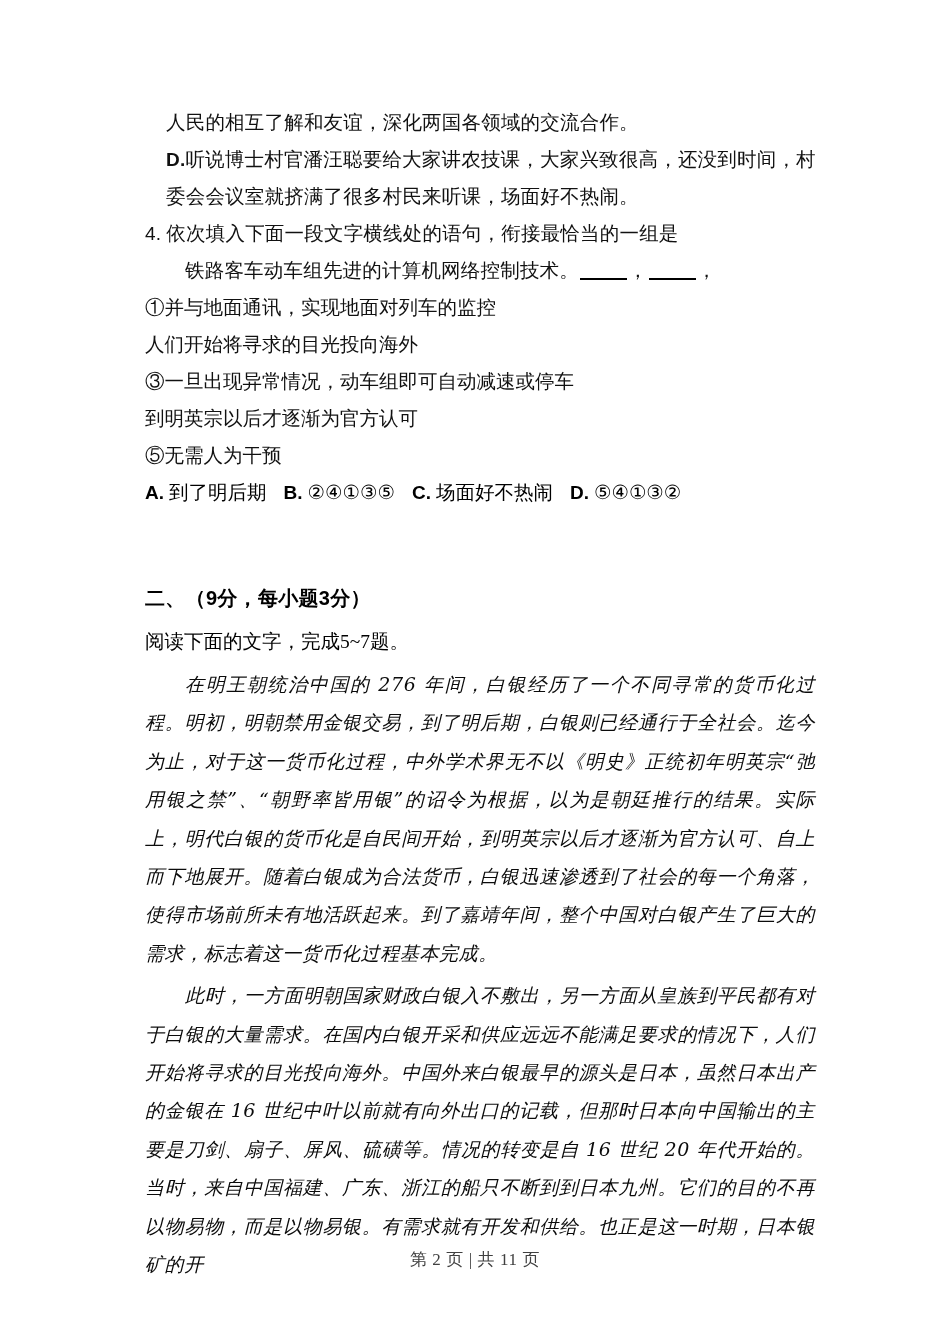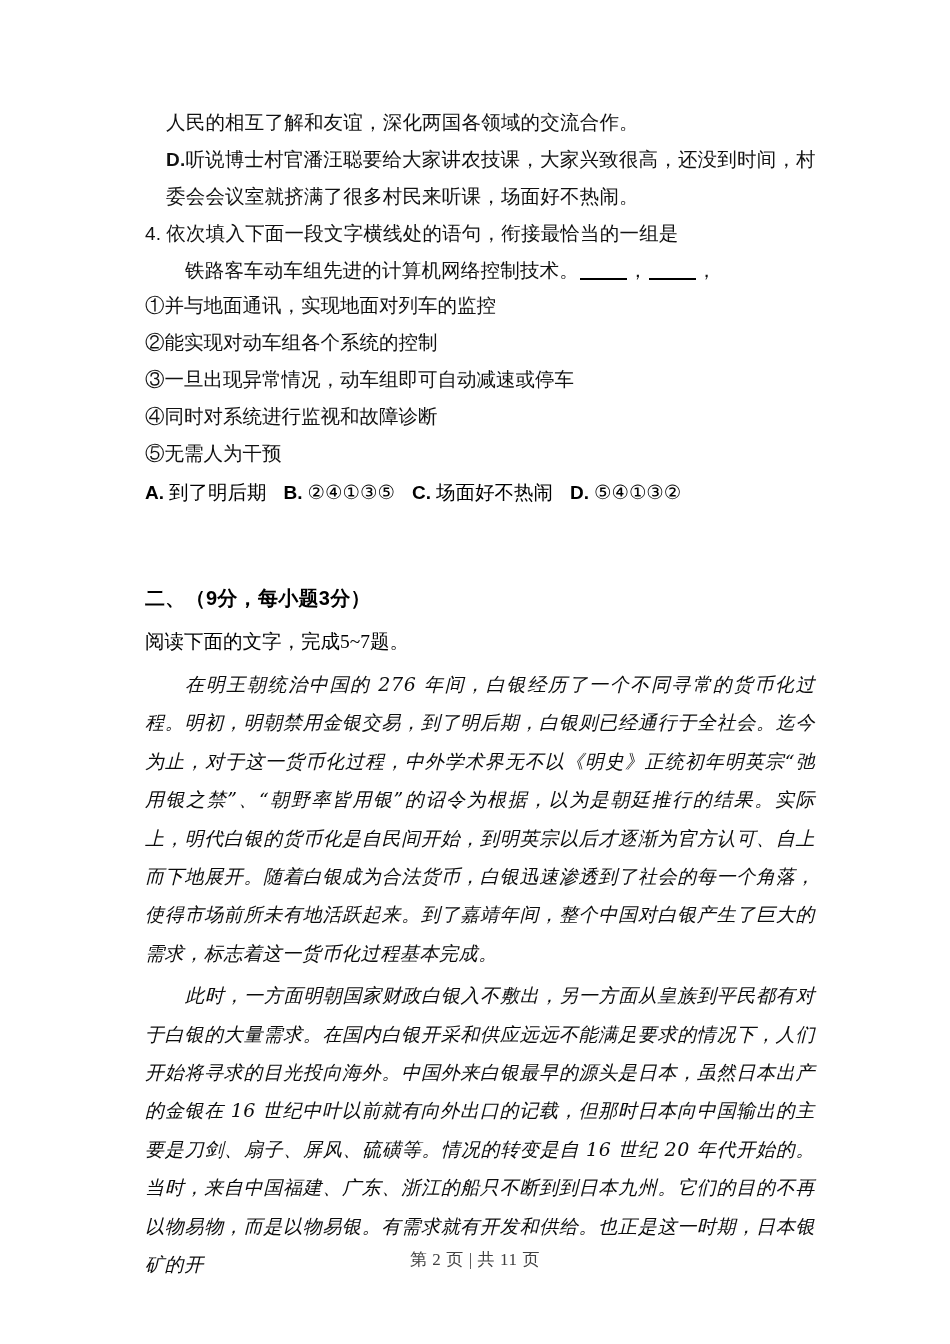--- a/index.html
+++ b/index.html
@@ -57,21 +57,20 @@
     display: inline-block;
     width: 47px;
     border-bottom: 2.4px solid #000;
     vertical-align: -3px;
     margin: 0 1px;
   }
 
   .circnum {
     font-size: 19.5px;
     letter-spacing: 0px;
-    font-family: Liberation Mono, monospace;
   }
 
   
   .answers {
     font-size: 19.5px;
     line-height: 37px;
     white-space: nowrap;
   }
   .answers .achoice { margin-right: 17px; }
   .answers .alabel {
@@ -161,27 +160,27 @@
 
     <div class="qline ind2">
       <span>铁路客车动车组先进的计算机网络控制技术。</span><span class="blank"></span>，<span class="blank"></span>，
     </div>
 
 
     <div class="qline circnum">
       <span>①并与地面通讯，实现地面对列车的监控</span>
     </div>
     <div class="qline circnum">
-      <span>②能实现对动车组各个系统的控制</span>
+      <span>人们开始将寻求的目光投向海外</span>
     </div>
     <div class="qline circnum">
       <span>③一旦出现异常情况，动车组即可自动减速或停车</span>
     </div>
     <div class="qline circnum">
-      <span>④同时对系统进行监视和故障诊断</span>
+      <span>到明英宗以后才逐渐为官方认可</span>
     </div>
     <div class="qline circnum">
       <span>⑤无需人为干预</span>
     </div>
 
     <div class="answers">
       <span class="achoice"><span class="alabel">A.</span><span>到了明后期</span></span><span class="achoice"><span class="alabel">B.</span><span>②④①③⑤</span></span><span class="achoice"><span class="alabel">C.</span><span>场面好不热闹</span></span><span class="achoice"><span class="alabel">D.</span><span>⑤④①③②</span></span>
     </div>
 
   </div>

